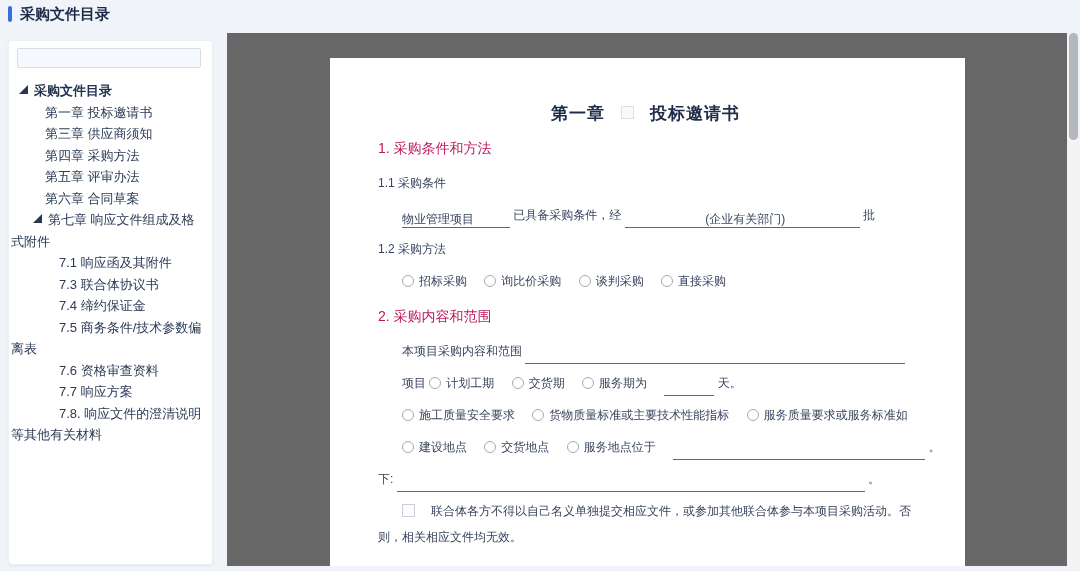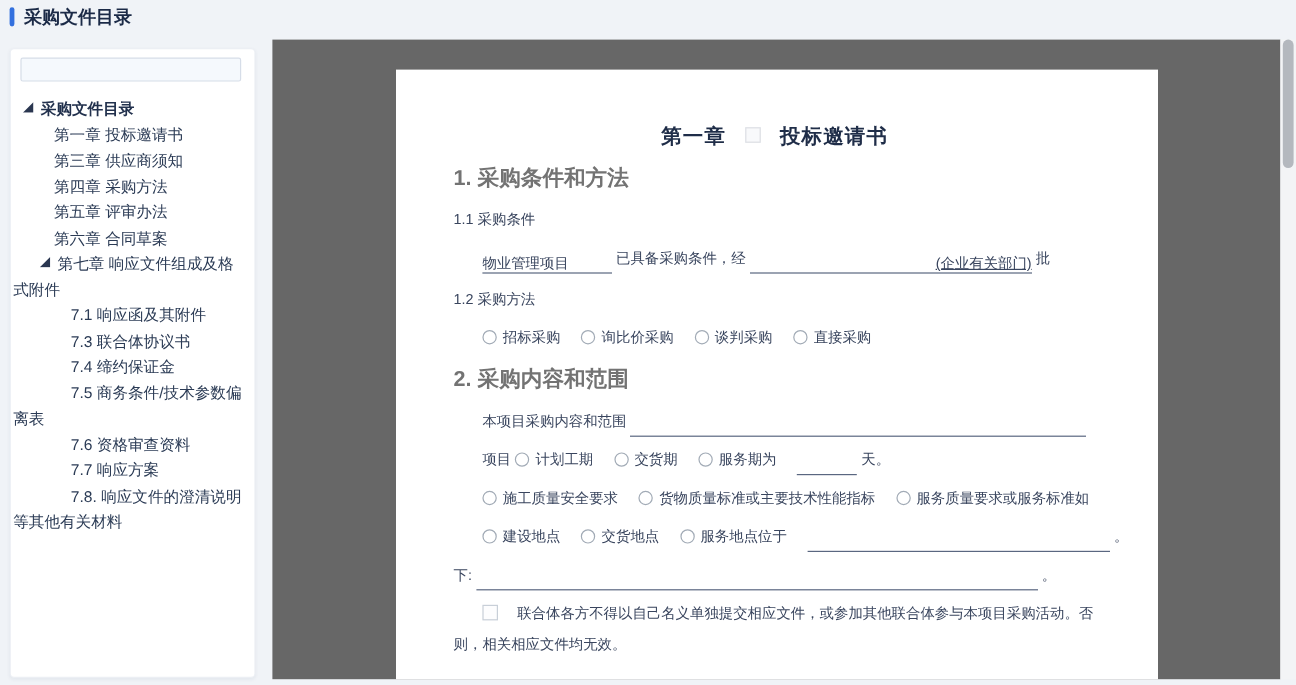--- a/index.html
+++ b/index.html
@@ -63,32 +63,32 @@
     font-size:12px; color:#39455e;
   }
   .doc-title {
     text-align:center; font-size:17px; font-weight:bold; color:#1f2d48;
     line-height:24px; margin-bottom:14px; letter-spacing:1px;
   }
   .title-box {
     display:inline-block; width:13px; height:13px; margin:0 16px;
     background:#f8f9fb; border:1px solid #dcdfe4; vertical-align:0;
   }
-  .h2 { font-size:18px; font-weight:bold; color:#737373; line-height:17px; margin:14px 0 13px; }
+  .h2 { font-size:14px; font-weight:normal; color:#be185d; line-height:17px; margin:14px 0 13px; }
   .doc-p { line-height:26px; margin:0 0 6px; }
   .ind { padding-left:24px; }
   .nowrap { white-space:nowrap; }
   .hang { text-indent:24px; }
 
   .blank {
     display:inline-block; border-bottom:1px solid #5a6780; height:18px;
     vertical-align:bottom; line-height:18px;
   }
   .blank-project { width:108px; text-align:left; }
-  .blank-dept { width:235px; text-align:right; padding-left:6px;text-decoration:underline; }
+  .blank-dept { width:235px; text-align:center; padding-left:6px; }
   .blank-scope { width:380px; }
   .blank-days { width:50px; }
   .blank-loc { width:252px; }
   .blank-quality { width:468px; }
 
   .opt { white-space:nowrap; margin-right:14px; cursor:pointer; }
   .opt:last-child { margin-right:0; }
   .radio {
     display:inline-block; width:12px; height:12px; border-radius:50%;
     border:1px solid #a2abb6; background:#fff; vertical-align:-2px; margin-right:5px;

